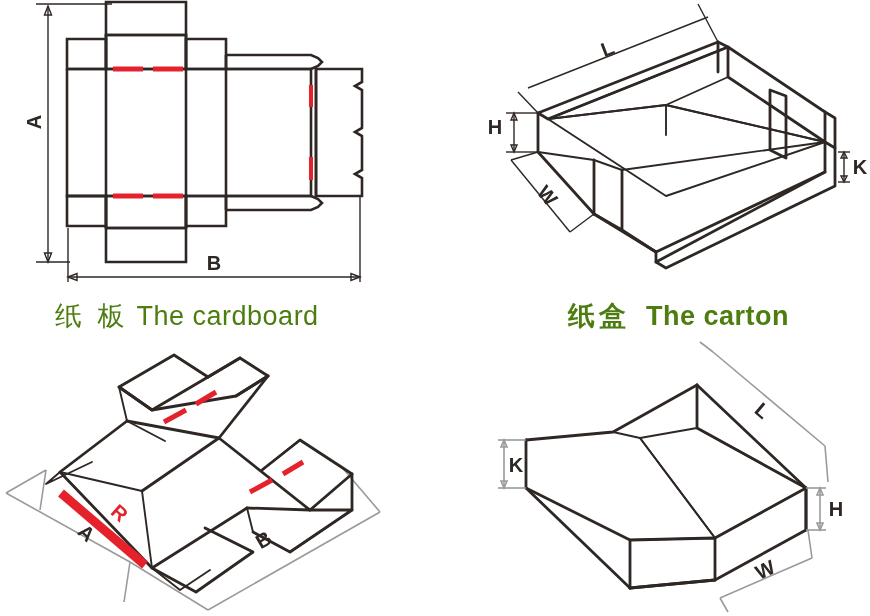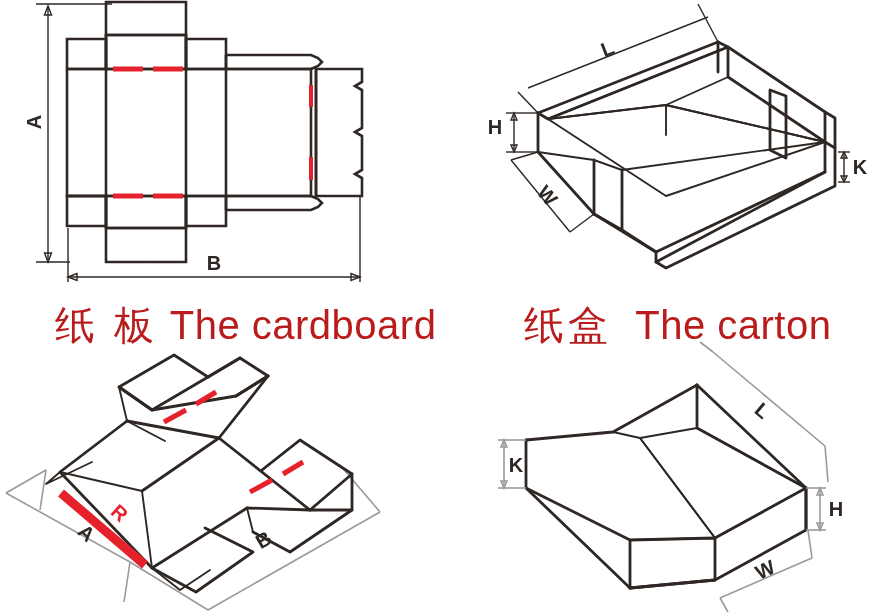--- a/index.html
+++ b/index.html
@@ -16,23 +16,23 @@
     width: 870px;
     height: 616px;
     background: #ffffff;
     overflow: hidden;
   }
   .panel {
     position: absolute;
   }
   .caption {
     position: absolute;
-    color: #b91c1c;
+    color: #4d7c0f;
     font-family: "Liberation Sans", sans-serif;
-    font-size: 40px;
+    font-size: 27px;
     font-weight: 500;
     letter-spacing: 0.5px;
     white-space: nowrap;
   }
   .caption .cn { letter-spacing: 4px; }
   svg { display: block; overflow: visible; }
   .ln      { stroke: #2e2724; stroke-width: 2.6; fill: none; stroke-linecap: butt; }
   .ln-hair { stroke: #2e2724; stroke-width: 1.3; fill: none; }
   .ln-3d   { stroke: #2e2724; stroke-width: 2.8; fill: none; stroke-linecap: round; stroke-linejoin: round; }
   .ln-3dl  { stroke: #2e2724; stroke-width: 1.9; fill: none; stroke-linecap: round; stroke-linejoin: round; }
@@ -192,21 +192,21 @@
         <path class="dim" d="M374 182 l-3 -6 h6 z" fill="#2e2724" stroke="none"></path>
         <text class="lbl" x="390" y="174" text-anchor="middle">K</text>
       </g>
     </svg>
   </div>
 
   <div class="caption" style="left:55px; top:298px;">
     <span class="cn">纸 板</span><span>&nbsp;</span><span>The cardboard</span>
   </div>
 
-  <div class="caption" style="left:524px; top:298px;">
+  <div class="caption" style="left:568px; top:298px;font-weight:bold;">
     <span class="cn">纸盒</span><span>&nbsp;&nbsp;</span><span>The carton</span>
   </div>
 
   <div class="panel" style="left:0px; top:340px;">
     <svg width="400" height="276" viewBox="0 0 400 276">
 
       <g>
         <path class="dim-gr" d="M6 153 L130 222"></path>
         <path class="dim-gr" d="M6 153 L46 130"></path>
         <path class="dim-gr" d="M130 222 L208 270"></path>

